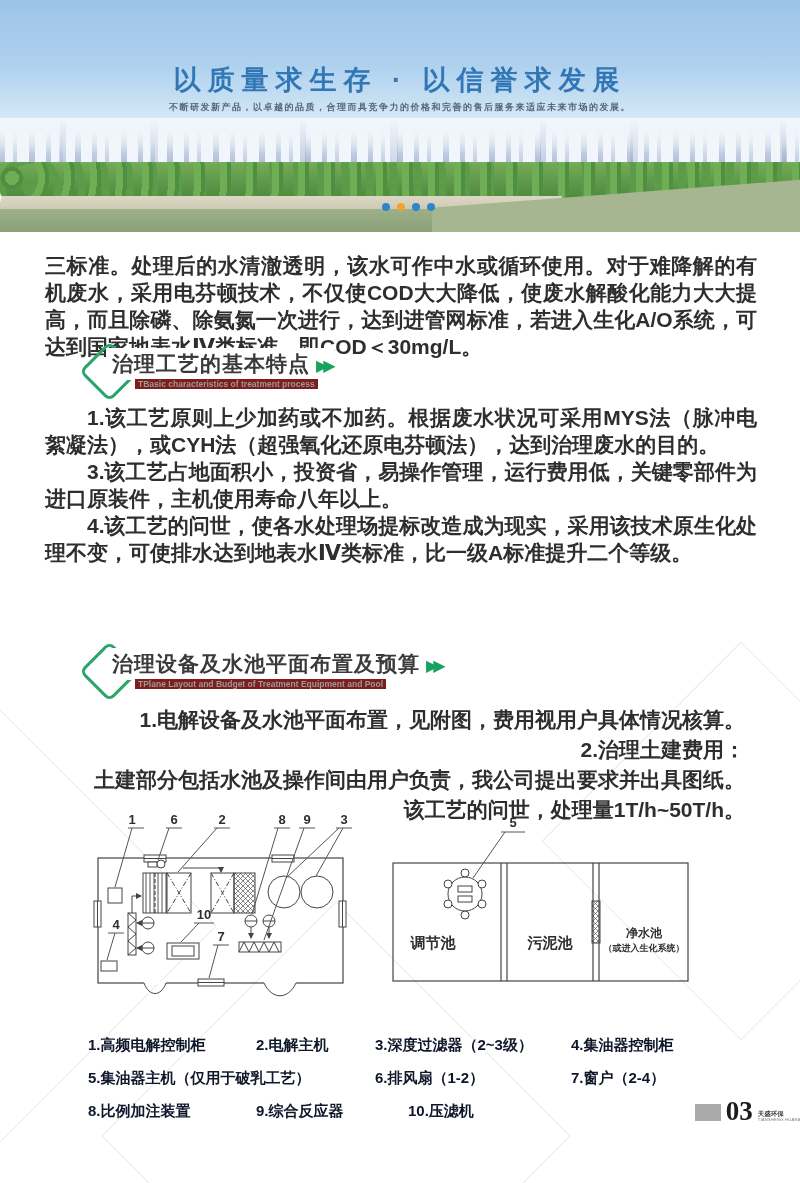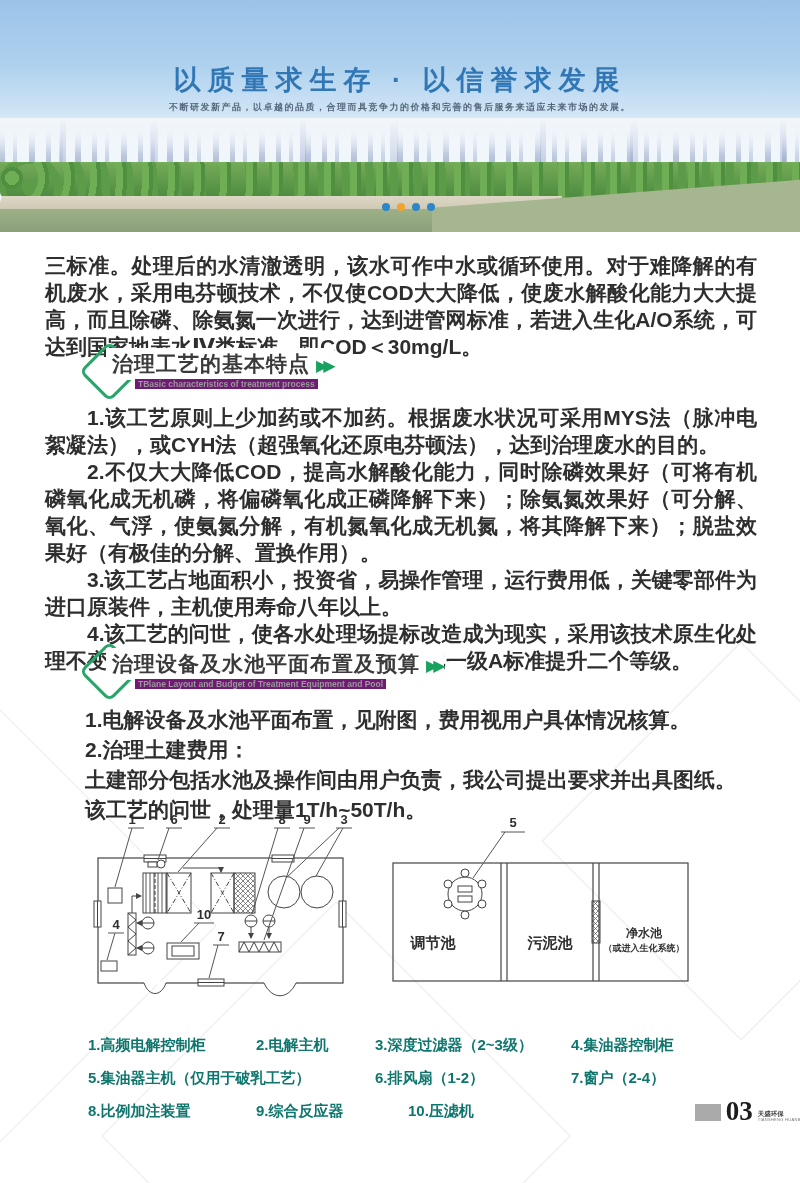--- a/index.html
+++ b/index.html
@@ -41,26 +41,26 @@
   
   .txt{position:absolute;left:45px;width:712px;font-size:21px;line-height:27px;
        font-weight:bold;color:#2e2e2e;text-align:justify;z-index:2;}
   .sec{position:absolute;left:0;width:760px;height:52px;z-index:2;margin-left:32px;}
   .sec .diamond{position:absolute;left:56px;top:4px;width:37px;height:37px;border:3px solid #2aa56a;
        border-radius:7px;transform:rotate(45deg);background:transparent;}
   .sec .title{position:absolute;left:74px;top:2px;background:#ffffff;padding:2px 3px 2px 6px;
        font-size:21px;font-weight:bold;color:#3a3a3a;letter-spacing:1px;white-space:nowrap;}
   .sec .arrows{color:#19a15f;font-size:16px;letter-spacing:-5px;padding-left:6px;}
   .sec .en{position:absolute;left:103px;top:33px;font-size:8.5px;font-weight:bold;color:#9a9a9a;
-       background:#701a75;padding:0 3px;white-space:nowrap;}
+       background:#7f1d1d;padding:0 3px;white-space:nowrap;}
   .paras p{margin:0;text-indent:2em;}
   .s2lines div{line-height:30px;}
   .caption{position:absolute;left:90px;top:1004px;width:600px;text-align:center;
        font-size:16.5px;font-weight:bold;color:#2e2e2e;z-index:2;}
-  .legend-item{position:absolute;font-size:15px;font-weight:bold;color:#0f766e;white-space:nowrap;z-index:2;}
+  .legend-item{position:absolute;font-size:15px;font-weight:bold;color:#0f172a;white-space:nowrap;z-index:2;}
   
   .diagram{position:absolute;left:88px;top:806px;z-index:2;}
   .diagram text{font-family:"Liberation Sans","DejaVu Sans",sans-serif;}
   
   .footer{position:absolute;right:28px;top:1098px;display:flex;align-items:flex-end;z-index:2;}
   .footer .sq{width:26px;height:17px;background:#aaaaaa;margin-right:5px;margin-bottom:4px;}
   .footer .num{font-family:"Liberation Serif","DejaVu Serif",serif;font-size:27px;font-weight:bold;color:#1c1c1c;line-height:1;}
   .footer .brand{margin-left:5px;margin-bottom:3px;text-align:left;}
   .footer .brand .b1{font-size:6.5px;font-weight:bold;color:#444;line-height:7px;}
   .footer .brand .b2{font-size:4px;color:#777;line-height:5px;letter-spacing:.3px;}
@@ -98,32 +98,31 @@
   <div class="txt" style="top:252px;">三标准。处理后的水清澈透明，该水可作中水或循环使用。对于难降解的有机废水，采用电芬顿技术，不仅使COD大大降低，使废水解酸化能力大大提高，而且除磷、除氨氮一次进行，达到进管网标准，若进入生化A/O系统，可达到国家地表水Ⅳ类标准，即COD＜30mg/L。</div>
 
   <div class="sec" style="top:346px;">
     <div class="diamond"></div>
     <div class="title"><span>治理工艺的基本特点</span><span class="arrows">▶▶</span></div>
     <div class="en">TBasic characteristics of treatment process</div>
   </div>
 
   <div class="txt paras" style="top:404px;">
     <p>1.该工艺原则上少加药或不加药。根据废水状况可采用MYS法（脉冲电絮凝法），或CYH法（超强氧化还原电芬顿法），达到治理废水的目的。</p>
-    <p>2.不仅大大降低COD，提高水解酸化能力，同时除磷效果好（可将有机磷氧化成无机磷，将偏磷氧化成正磷降解下来）；除氨氮效果好（可分解、氧化、气浮，使氨氮分解，有机氮氧化成无机氮，将其降解下来）；脱盐效果好（有极佳的分解、置换作用）。</p>
     <p>3.该工艺占地面积小，投资省，易操作管理，运行费用低，关键零部件为进口原装件，主机使用寿命八年以上。</p>
     <p>4.该工艺的问世，使各水处理场提标改造成为现实，采用该技术原生化处理不变，可使排水达到地表水Ⅳ类标准，比一级A标准提升二个等级。</p>
   </div>
 
   <div class="sec" style="top:646px;">
     <div class="diamond"></div>
     <div class="title"><span>治理设备及水池平面布置及预算</span><span class="arrows">▶▶</span></div>
     <div class="en">TPlane Layout and Budget of Treatment Equipment and Pool</div>
   </div>
 
-  <div class="txt s2lines" style="top:705px;left:85px;width:660px;text-align:left;">
+  <div class="txt s2lines" style="top:705px;left:85px;width:660px;text-align:right;">
     <div>1.电解设备及水池平面布置，见附图，费用视用户具体情况核算。</div>
     <div>2.治理土建费用：</div>
     <div>土建部分包括水池及操作间由用户负责，我公司提出要求并出具图纸。</div>
     <div>该工艺的问世，处理量1T/h~50T/h。</div>
   </div>
 
   <svg class="diagram" width="624" height="200" viewBox="0 0 624 200">
     <defs>
       <pattern id="vh" width="4" height="6" patternUnits="userSpaceOnUse">
         <path d="M2,0 V6" stroke="#555" stroke-width="1"></path>

